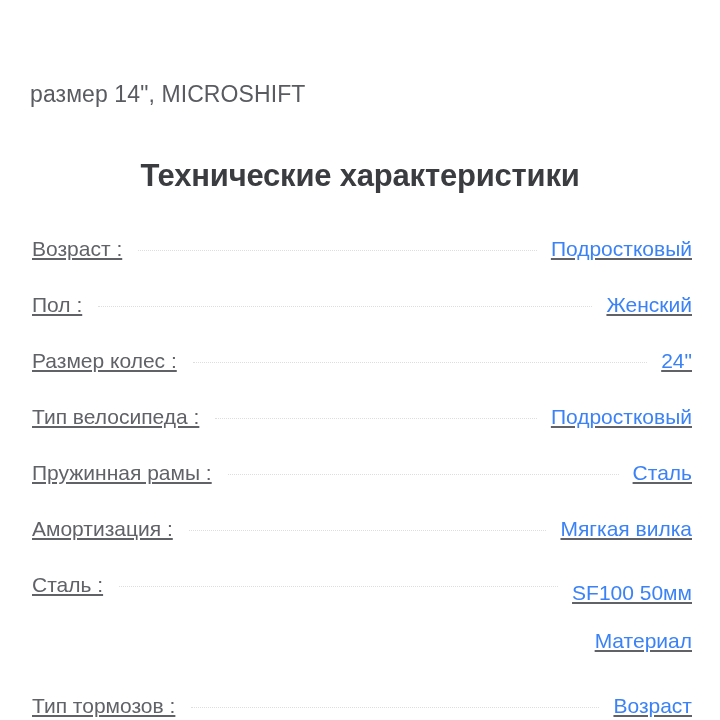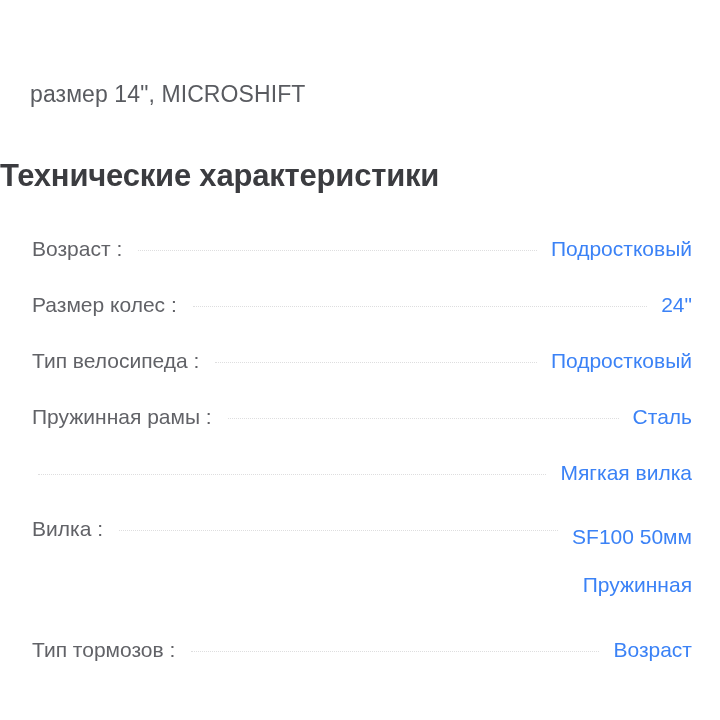--- a/index.html
+++ b/index.html
@@ -41,20 +41,21 @@
     display: block;
     visibility: hidden;
   }
 
   
   .section-heading {
     position: absolute;
     left: 0;
     right: 0;
     top: 128px;
+    text-align: center;
     font-size: 31px;
     line-height: 44px;
     font-weight: bold;
     color: #3b3c40;
     letter-spacing: -0.2px;
   }
 
   
   .spec-list {
     position: absolute;
@@ -65,20 +66,21 @@
 
   .spec-row {
     display: flex;
     align-items: flex-start;
     justify-content: space-between;
     min-height: 31px;
     margin-bottom: 25px;
     font-size: 21px;
     line-height: 31px;
     color: #616267;
+    text-decoration: underline;
   }
 
   .spec-label {
     flex: 0 0 auto;
     white-space: nowrap;
     color: #616267;
     padding-right: 10px;
   }
 
   .spec-leader {
@@ -115,49 +117,55 @@
   <h2 class="section-heading">Технические характеристики</h2>
 
   <div class="spec-list">
 
     <div class="spec-row">
       <span class="spec-label">Возраст :</span>
       <span class="spec-leader"></span>
       <span class="spec-value">Подростковый</span>
     </div>
 
+    <div class="spec-row">
+      <span class="spec-label">Пол :</span>
+      <span class="spec-leader"></span>
+      <span class="spec-value">Женский</span>
+    </div>
 
     <div class="spec-row">
       <span class="spec-label">Размер колес :</span>
       <span class="spec-leader"></span>
       <span class="spec-value">24"</span>
     </div>
 
     <div class="spec-row">
       <span class="spec-label">Тип велосипеда :</span>
       <span class="spec-leader"></span>
       <span class="spec-value">Подростковый</span>
     </div>
 
     <div class="spec-row">
       <span class="spec-label">Пружинная рамы :</span>
       <span class="spec-leader"></span>
       <span class="spec-value">Сталь</span>
     </div>
 
     <div class="spec-row">
+      <span class="spec-label">Амортизация :</span>
       <span class="spec-leader"></span>
       <span class="spec-value">Мягкая вилка</span>
     </div>
 
     <div class="spec-row multiline">
-      <span class="spec-label">Вилка :</span>
+      <span class="spec-label">Сталь :</span>
       <span class="spec-leader"></span>
       <span class="spec-value">SF100 50мм
-Пружинная</span>
+Материал</span>
     </div>
 
     <div class="spec-row">
       <span class="spec-label">Тип тормозов :</span>
       <span class="spec-leader"></span>
       <span class="spec-value">Возраст</span>
     </div>
 
   </div>
 </div>

